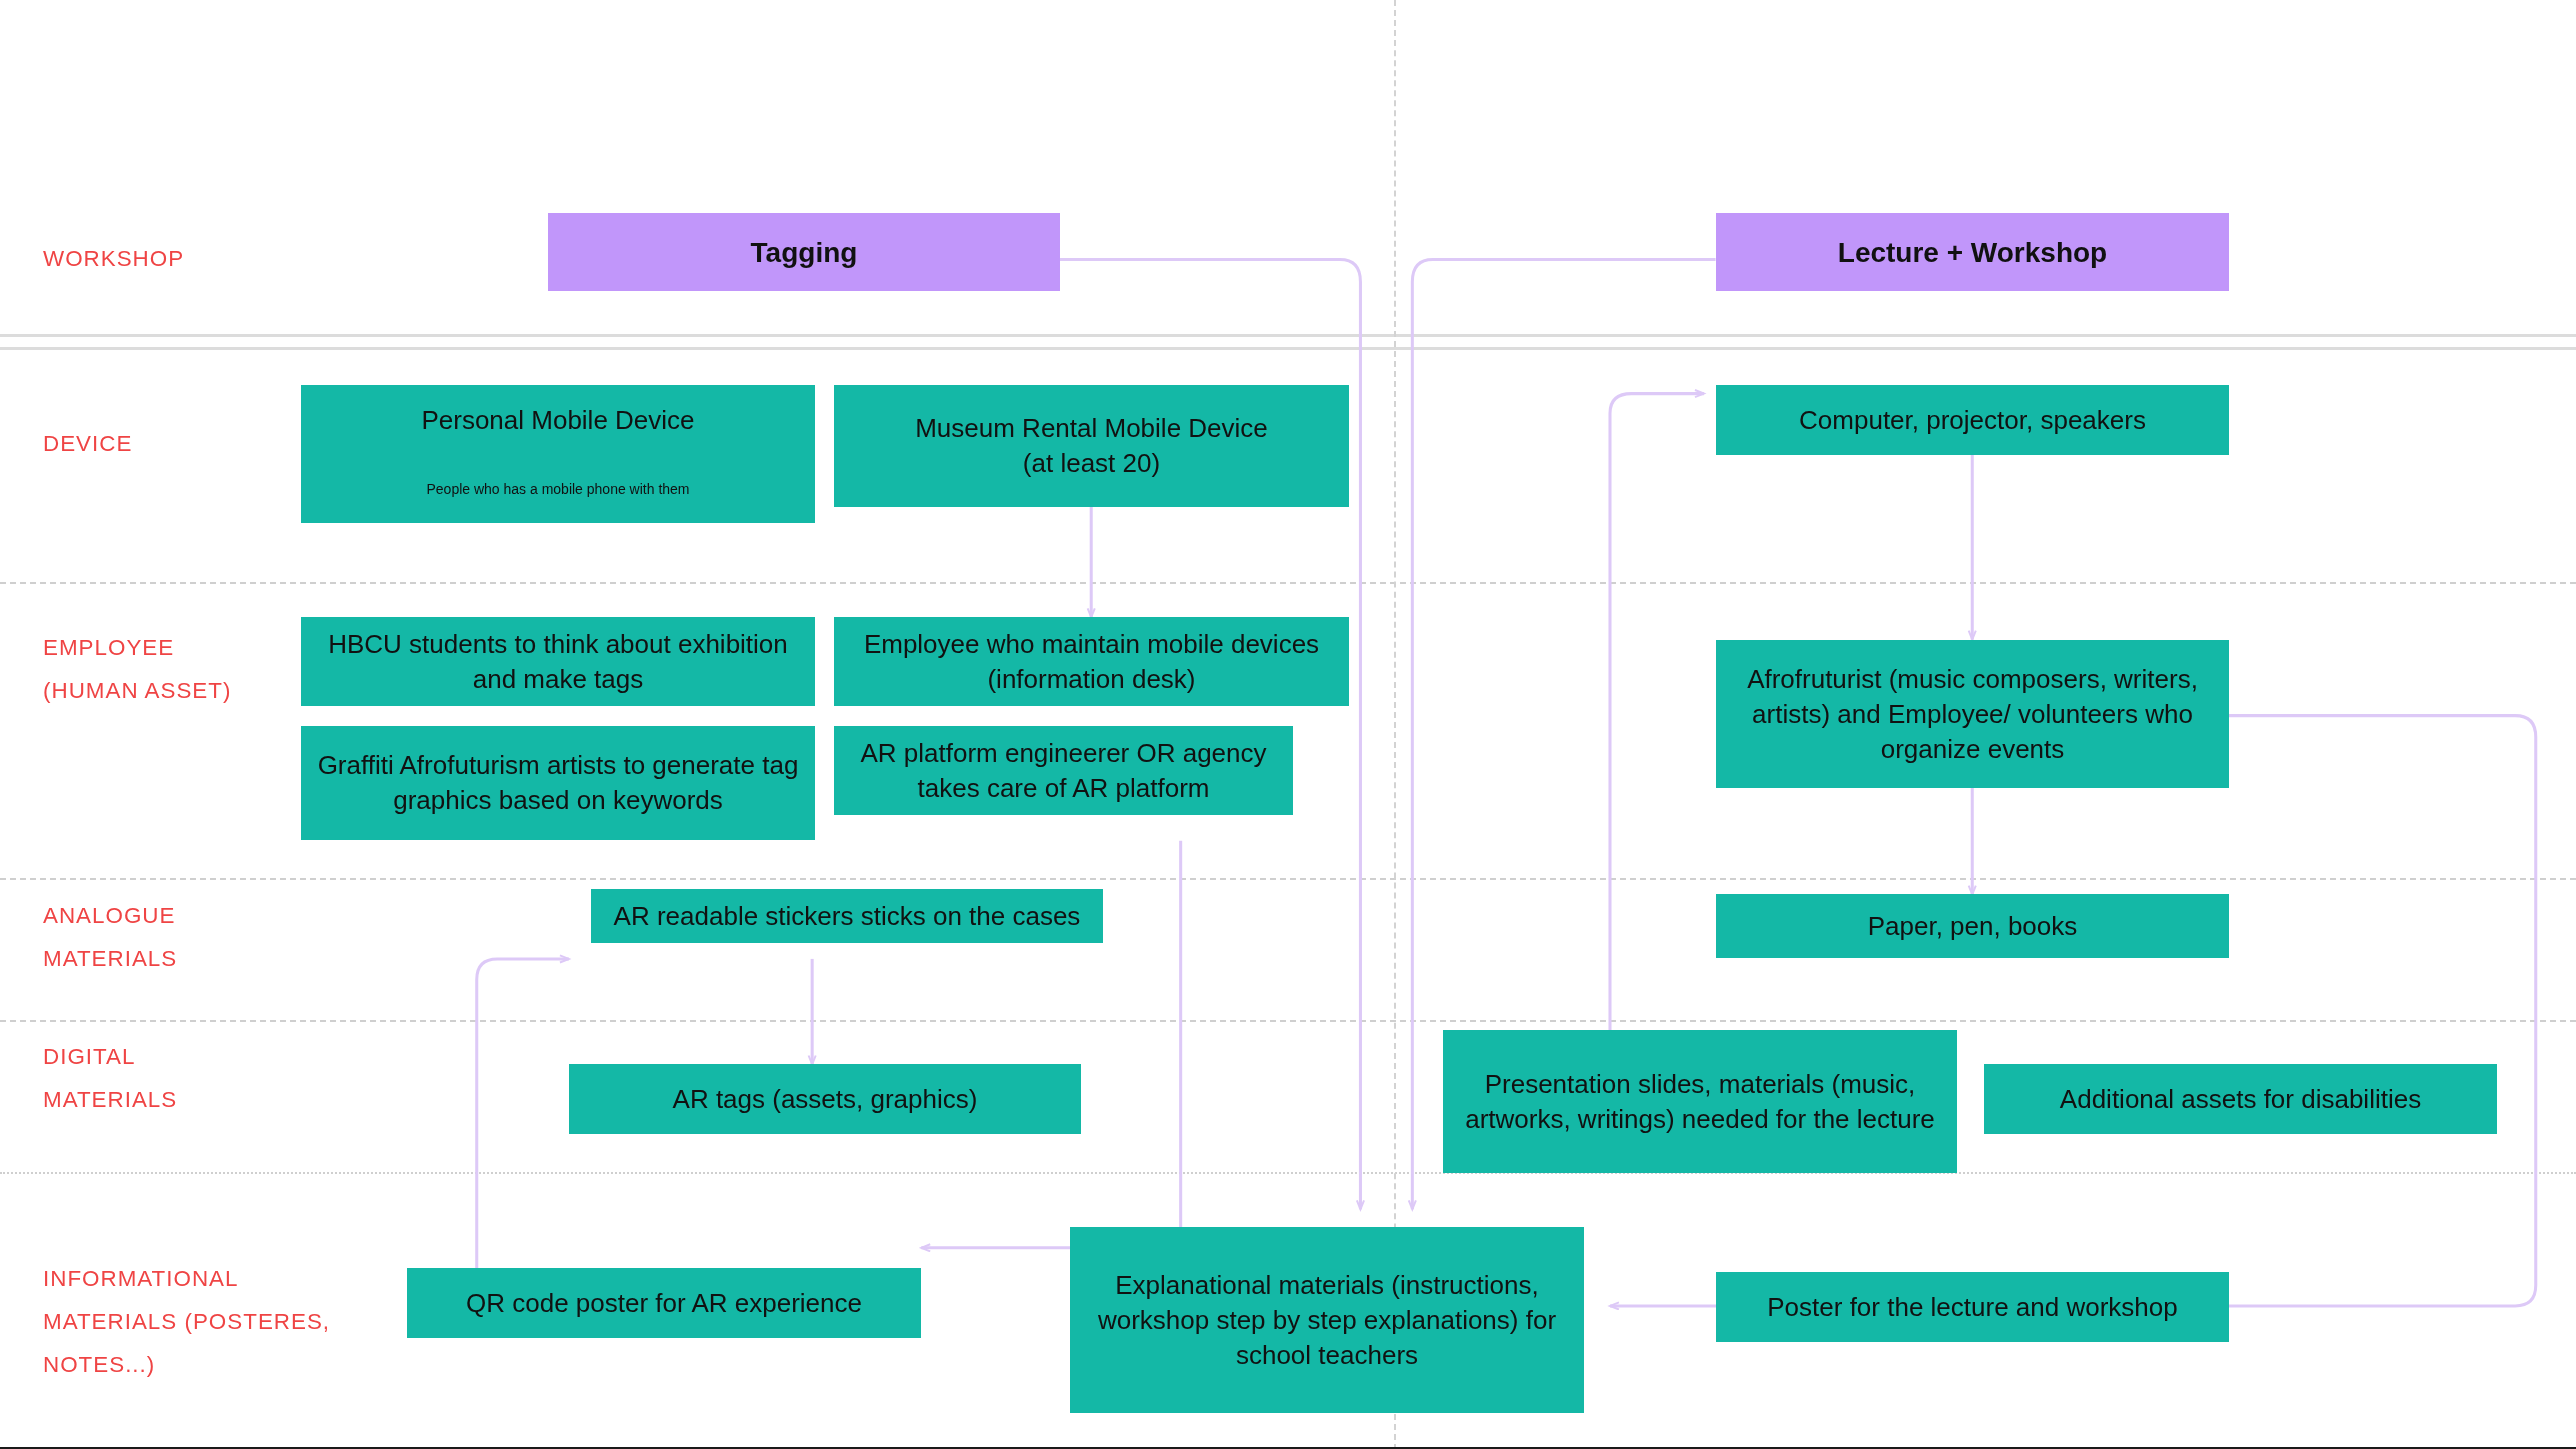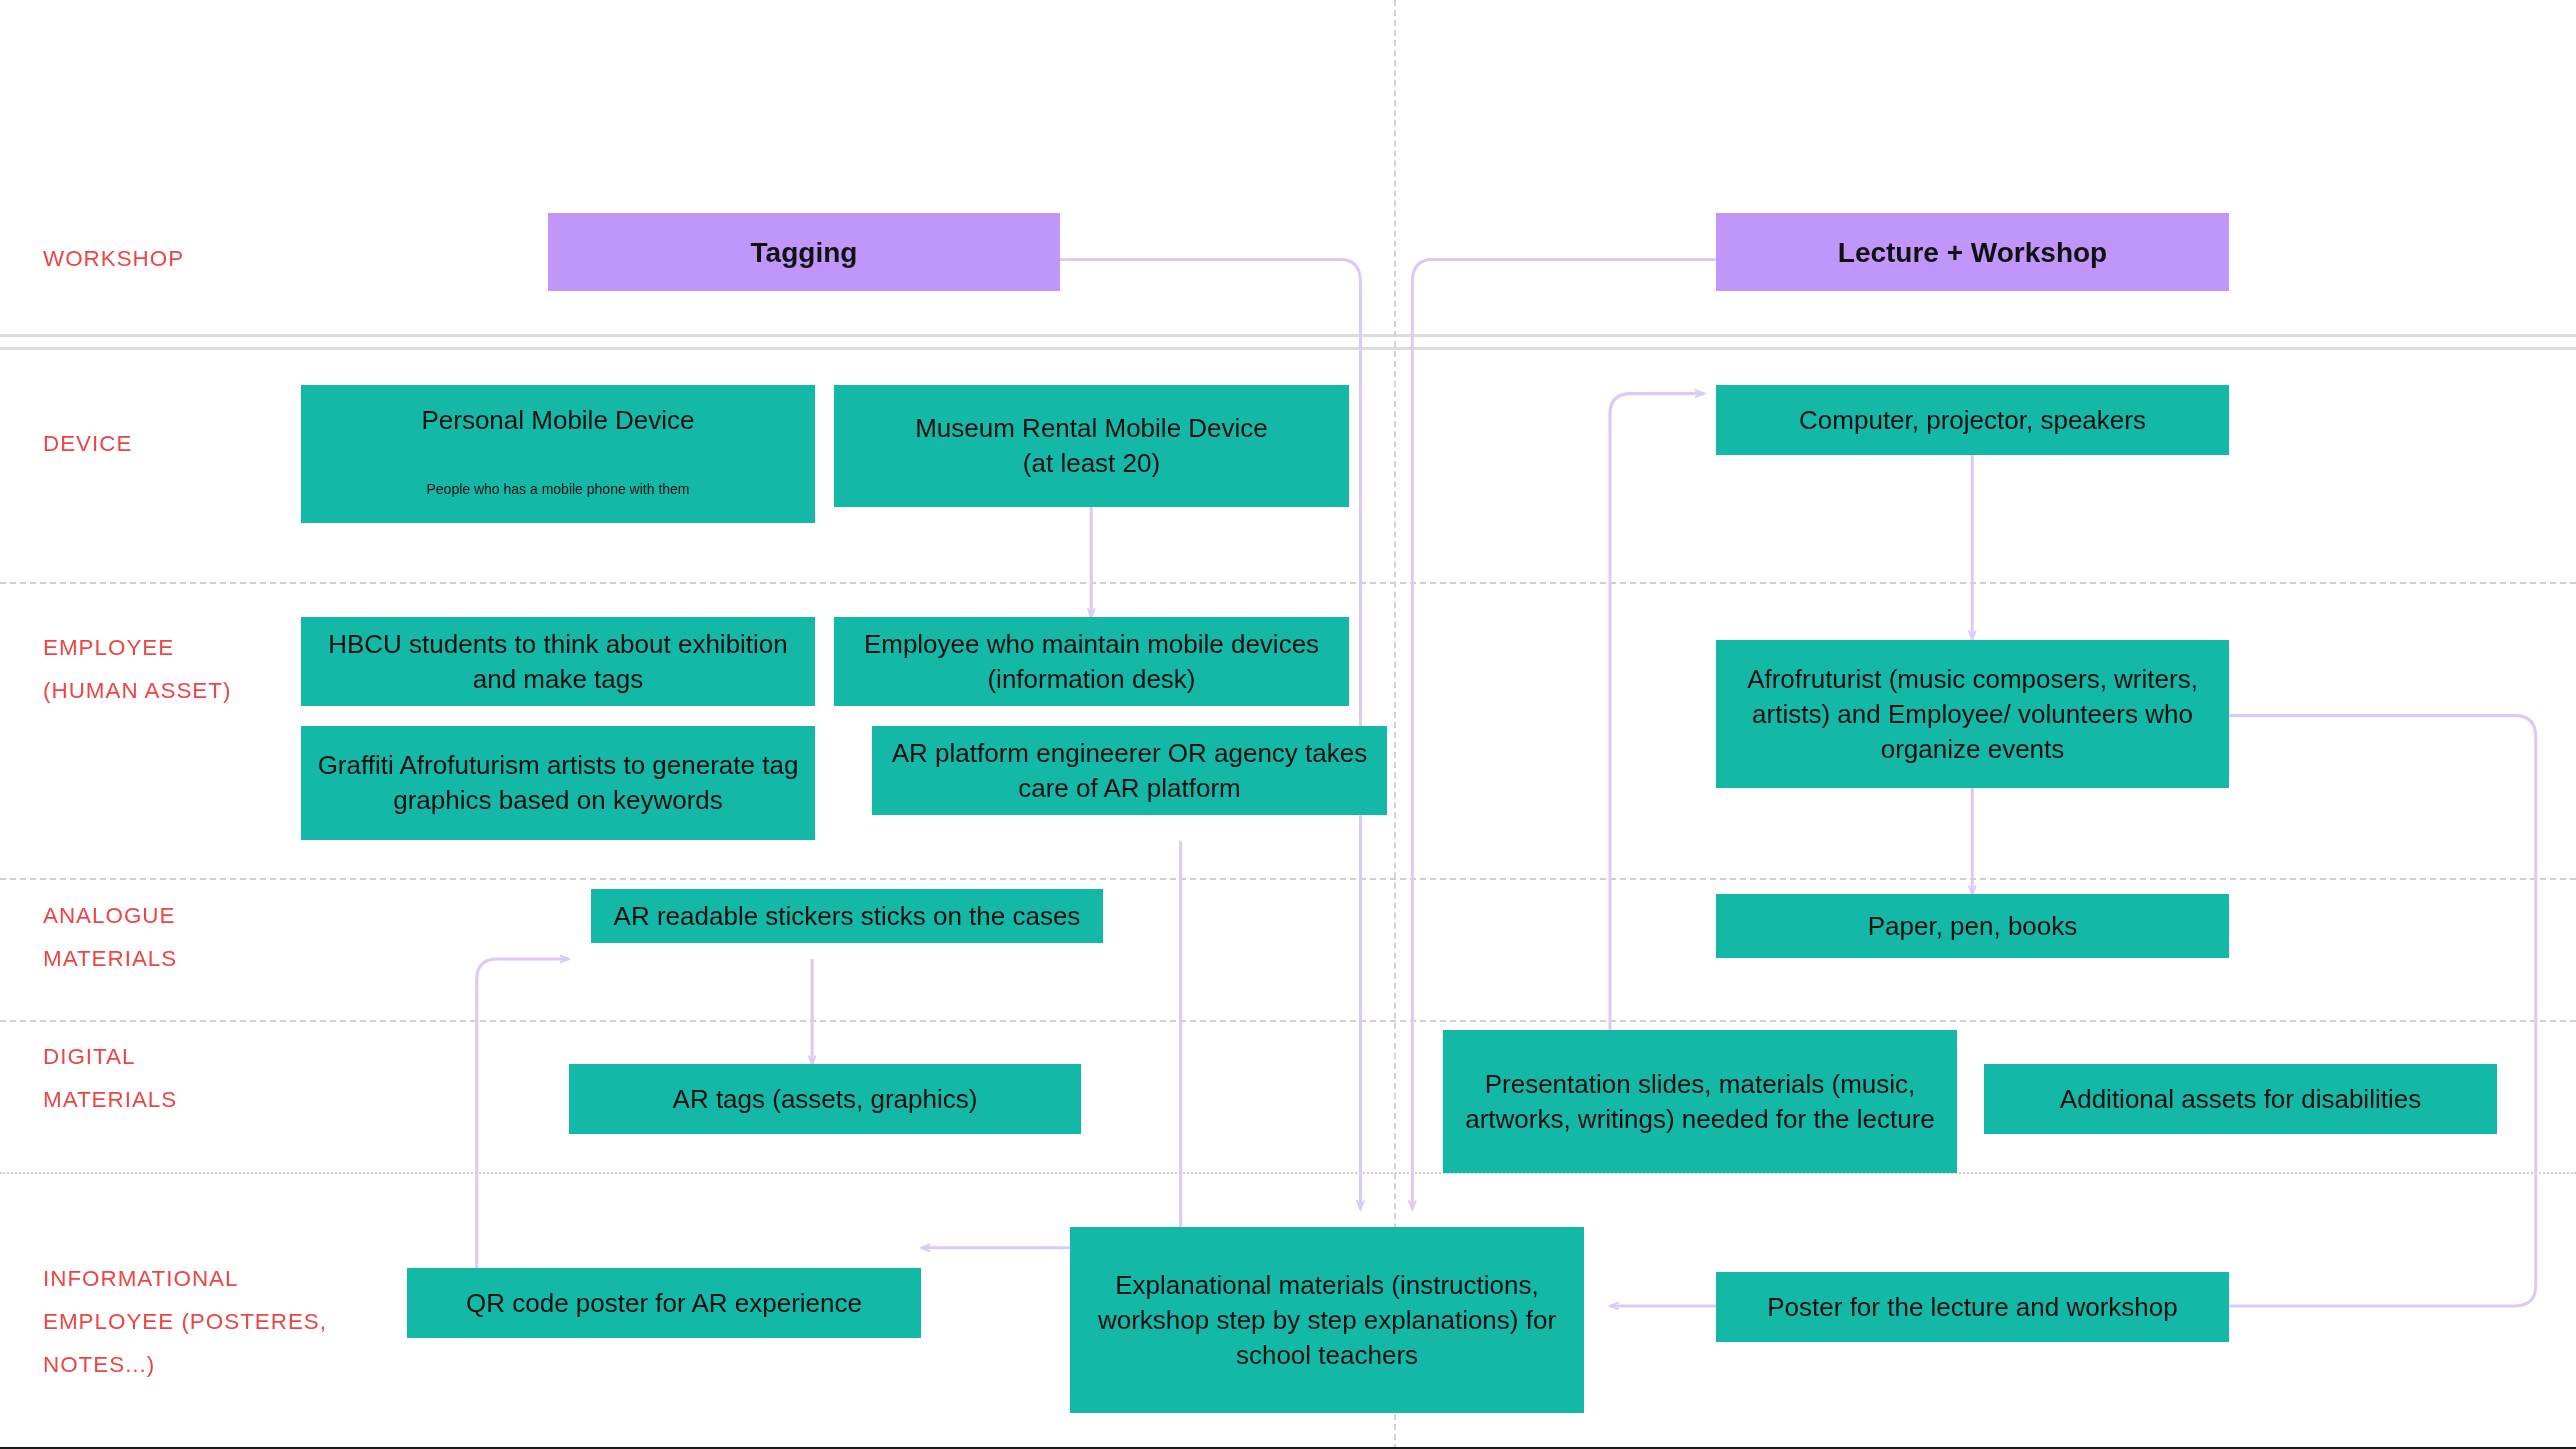--- a/index.html
+++ b/index.html
@@ -51,21 +51,21 @@
 
   <div class="row-label" style="left:43px;top:237px">WORKSHOP</div>
   <div class="row-label" style="left:43px;top:422px">DEVICE</div>
   <div class="row-label" style="left:43px;top:626px">EMPLOYEE
 (HUMAN ASSET)</div>
   <div class="row-label" style="left:43px;top:894px">ANALOGUE
 MATERIALS</div>
   <div class="row-label" style="left:43px;top:1035px">DIGITAL
 MATERIALS</div>
   <div class="row-label" style="left:43px;top:1257px">INFORMATIONAL
-EMPLOYEE (POSTERES,
+MATERIALS (POSTERES,
 NOTES...)</div>
 
   <svg id="wires" viewBox="0 0 2880 1621">
     <defs>
       <marker id="ah" markerWidth="14" markerHeight="14" refX="11" refY="5" orient="auto" markerUnits="userSpaceOnUse">
         <path d="M1,1 L11,5 L1,9" fill="none" stroke="#ddc9f7" stroke-width="2.2"></path>
       </marker>
     </defs>
     <g fill="none" stroke="#ddc9f7" stroke-width="3.4">
 
@@ -96,21 +96,21 @@
 
   <div class="node lilac" style="left:301px;top:385px;width:514px;height:70px">Personal Mobile Device</div>
   <div class="node grey" style="left:301px;top:454px;width:514px;height:69px">People who has a mobile phone with them</div>
   <div class="node lilac" style="left:834px;top:385px;width:515px;height:122px;white-space:pre-line">Museum Rental Mobile Device
 (at least 20)</div>
   <div class="node lilac" style="left:1716px;top:385px;width:513px;height:70px">Computer, projector, speakers</div>
 
   <div class="node lilac" style="left:301px;top:617px;width:514px;height:89px">HBCU students to think about exhibition and make tags</div>
   <div class="node lilac" style="left:301px;top:726px;width:514px;height:114px">Graffiti Afrofuturism artists to generate tag graphics based on keywords</div>
   <div class="node lilac" style="left:834px;top:617px;width:515px;height:89px">Employee who maintain mobile devices (information desk)</div>
-  <div class="node lilac" style="left:872px;top:726px;width:515px;height:89px">AR platform engineerer OR agency takes care of AR platform</div>
+  <div class="node lilac" style="left:834px;top:726px;width:459px;height:89px">AR platform engineerer OR agency takes care of AR platform</div>
   <div class="node lilac" style="left:1716px;top:640px;width:513px;height:148px">Afrofruturist (music composers, writers, artists) and Employee/ volunteers who organize events</div>
 
   <div class="node lilac" style="left:591px;top:889px;width:512px;height:54px">AR readable stickers sticks on the cases</div>
   <div class="node lilac" style="left:1716px;top:894px;width:513px;height:64px">Paper, pen, books</div>
 
   <div class="node lilac" style="left:569px;top:1064px;width:512px;height:70px">AR tags (assets, graphics)</div>
   <div class="node lilac" style="left:1443px;top:1030px;width:514px;height:143px">Presentation slides, materials (music, artworks, writings) needed for the lecture</div>
   <div class="node lilac" style="left:1984px;top:1064px;width:513px;height:70px">Additional assets for disabilities</div>
 
   <div class="node lilac" style="left:407px;top:1268px;width:514px;height:70px">QR code poster for AR experience</div>

